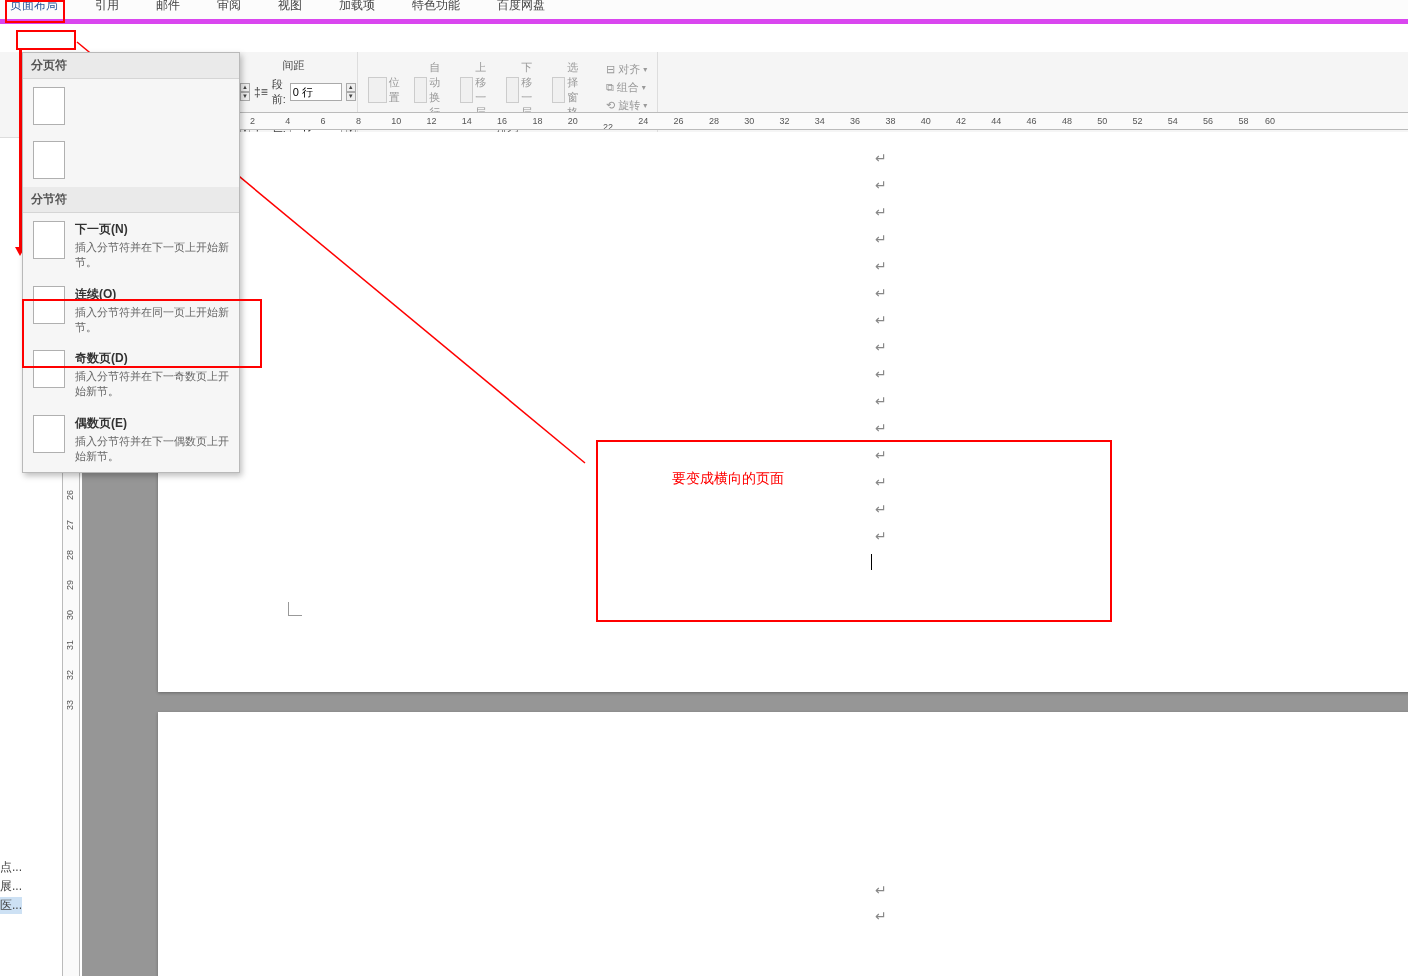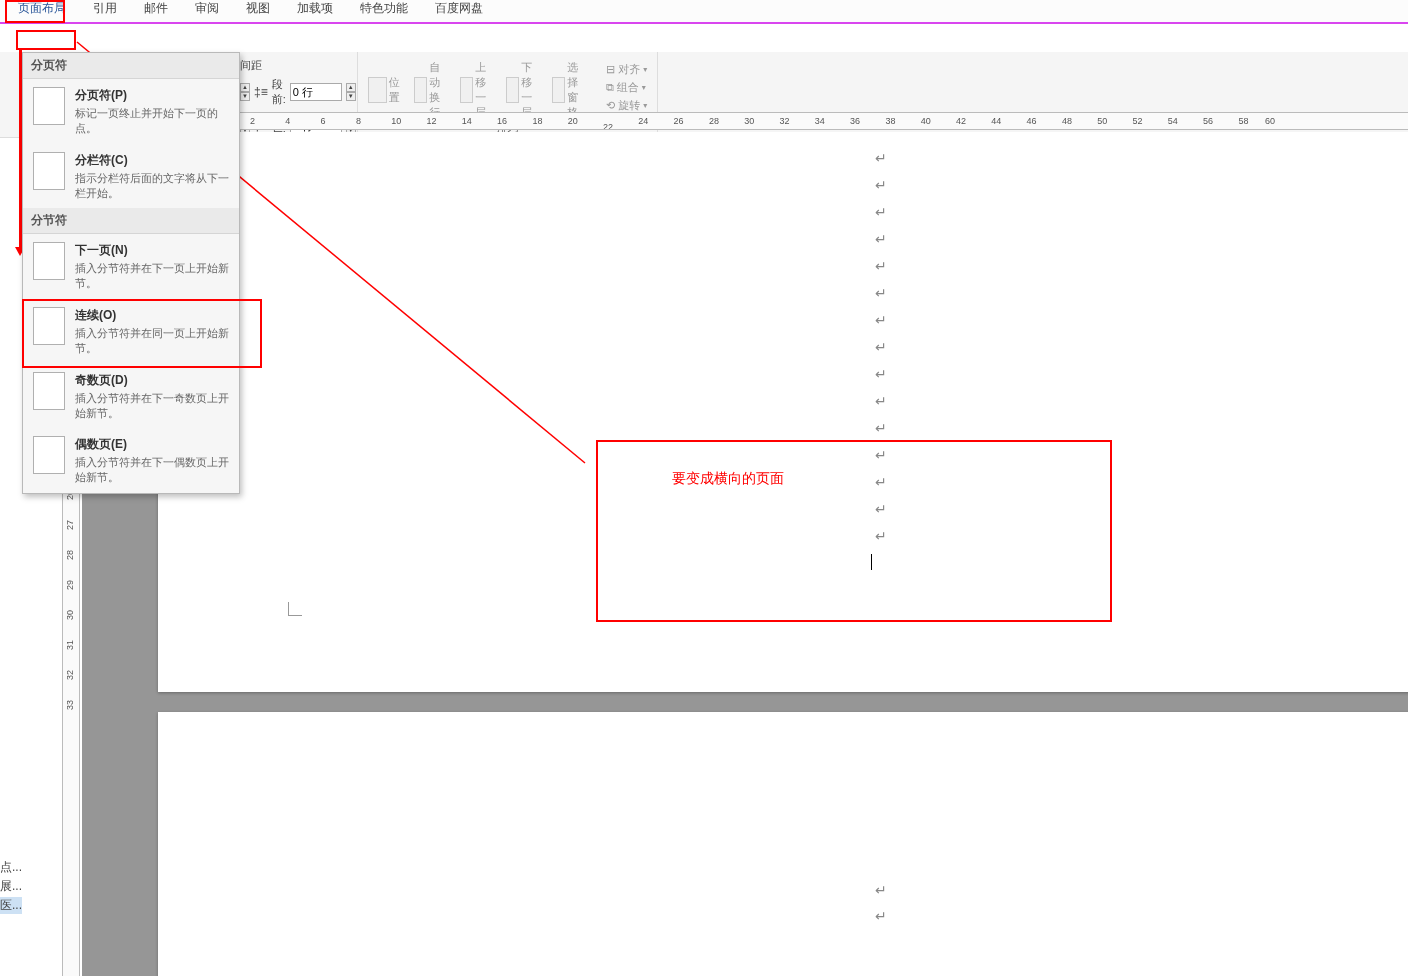--- a/index.html
+++ b/index.html
@@ -8,25 +8,25 @@
       font-size: 12px;
       background: #fff;
       overflow: hidden;
       width: 1408px;
       height: 976px;
       position: relative;
       color: #444;
     }
     .tabs {
       display: flex;
-      gap: 7px;
-      border-bottom: 2px solid #d946ef;
+      gap: 17px;
+      border-bottom: 5px solid #d946ef;
       height: 24px;
       align-items: flex-end;
-      padding-left: 8px;
+      padding-left: 0;
       background: #fcfcfc;
     }
     .tab {
       padding: 4px 10px 5px 10px;
       cursor: pointer;
       color: #444;
       position: relative;
     }
     .tab.active {
       color: #2a5699;
@@ -372,21 +372,21 @@
   <div style="position:absolute;left:108px;top:28px;">
     <div class="ribbon-icon-big" style="width:22px;height:26px;margin:0;"></div>
   </div>
 
   <div class="ribbon-group indent-section">
     <div style="font-size:11px;padding:2px 0;">缩进</div>
     <div style="flex:1;"></div>
   </div>
 
   <div class="ribbon-group spacing-section">
-    <div style="font-size:11px;padding:2px 0;">间距</div>
+    <div style="font-size:11px;padding:2px 0;text-align:center;">间距</div>
     <div class="field-row">
       <div class="spinner-btns">
           <div class="spin">▲</div>
           <div class="spin">▼</div>
         </div>
       <span>‡≡</span>
       <span class="lbl">段前:</span>
       <input value="0 行" style="">
       <div class="spinner-btns">
           <div class="spin">▲</div>
@@ -456,31 +456,23 @@
 <div class="red-arrow1"></div>
 
 <svg class="diag-line" style="left:0;top:0;" width="1408" height="976">
   <line x1="77" y1="42" x2="585" y2="463" stroke="#ff0000" stroke-width="1.5"></line>
 </svg>
 
 <div class="dropdown">
   <div class="dropdown-header">分页符</div>
   <div class="dd-item">
     <div class="dd-icon"></div>
-    <div class="dd-text">
-      <div class="dd-title">分页符(P)</div>
-      <div class="dd-desc">标记一页终止并开始下一页的点。</div>
-    </div>
   </div>
   <div class="dd-item">
     <div class="dd-icon"></div>
-    <div class="dd-text">
-      <div class="dd-title">分栏符(C)</div>
-      <div class="dd-desc">指示分栏符后面的文字将从下一栏开始。</div>
-    </div>
   </div>
   <div class="dropdown-header">分节符</div>
   <div class="dd-item">
     <div class="dd-icon"></div>
     <div class="dd-text">
       <div class="dd-title">下一页(N)</div>
       <div class="dd-desc">插入分节符并在下一页上开始新节。</div>
     </div>
   </div>
   <div class="dd-item">

